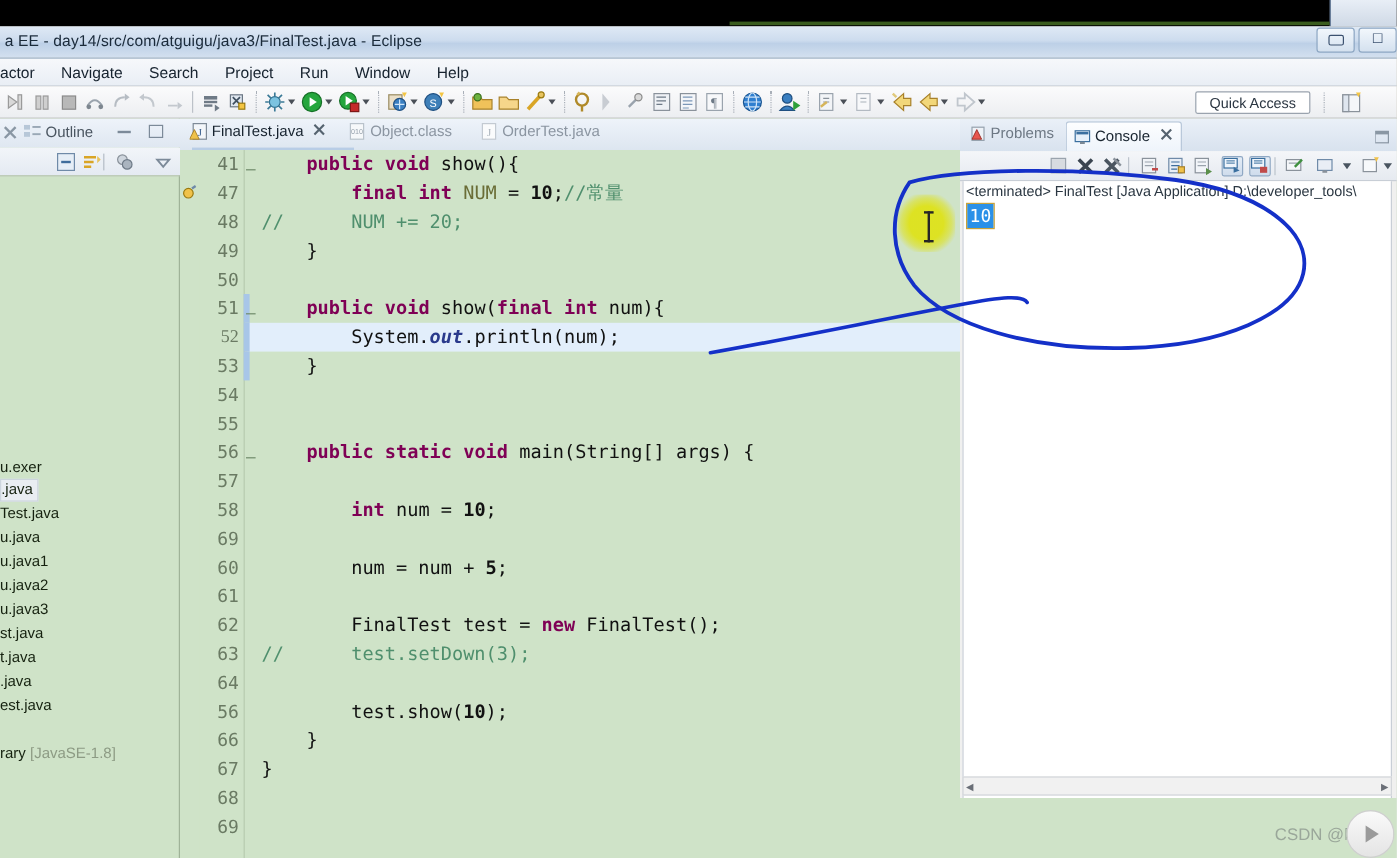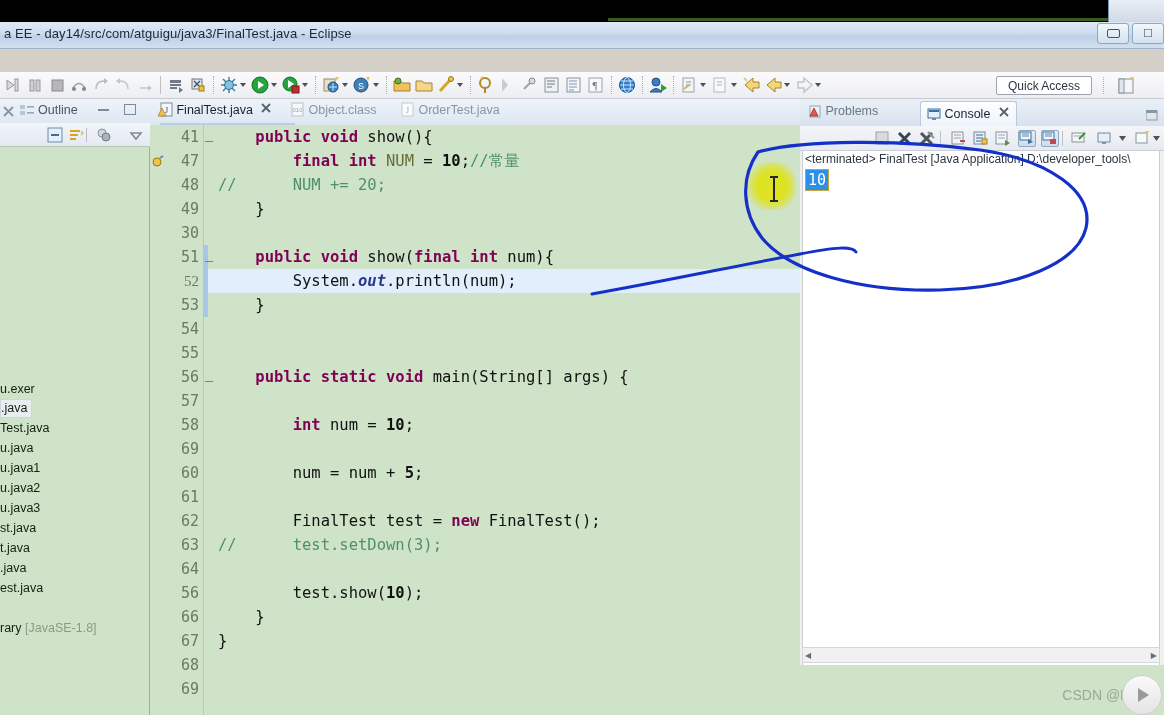--- a/index.html
+++ b/index.html
@@ -211,21 +211,21 @@
     position: absolute; left: 0; top: 0; width: 364px; height: 27px;
     background: linear-gradient(to bottom,#eaf0f8,#d8e2ee);
   }
   .ctab { position: absolute; top: 4px; height: 20px; font-size: 12.5px; white-space: nowrap; }
   .ctab.inactive { color: #6d7884; }
   .ctab.active {
     color: #18242f;
     background: linear-gradient(to bottom,#fdfeff,#eef4fb);
     border: 1px solid #b9c8da; border-bottom: none;
     border-radius: 3px 3px 0 0;
-    top: 2px; height: 25px; line-height: 22px; padding: 0 6px; margin-left: 32px;
+    top: 2px; height: 25px; line-height: 22px; padding: 0 6px;
   }
   .ctab-min {
     position: absolute; right: 6px; top: 8px; width: 12px; height: 11px;
   }
   .console-toolbar {
     position: absolute; left: 0; top: 27px; width: 364px; height: 25px;
     background: linear-gradient(to bottom,#f4f6f9,#e6eaf0);
     border-bottom: 1px solid #c8ced6;
   }
   .ct-i { position: absolute; top: 4px; width: 18px; height: 17px; }
@@ -310,20 +310,29 @@
     <div class="win-btns">
       <div class="win-btn">
         <div class="glyph-restore"></div>
       </div>
       <div class="win-btn">
         <div class="glyph-close">☐</div>
       </div>
     </div>
   </div>
 
+  <div class="menubar">
+    <div class="menu-item clipped">actor</div>
+    <div class="menu-item">Navigate</div>
+    <div class="menu-item">Search</div>
+    <div class="menu-item">Project</div>
+    <div class="menu-item">Run</div>
+    <div class="menu-item">Window</div>
+    <div class="menu-item">Help</div>
+  </div>
 
   <div class="toolbar">
 
     <div class="tb-icon">
       <svg width="18" height="18">
           <polygon points="3,4 3,14 10,9" fill="#d8d8d8" stroke="#9a9a9a"></polygon>
           <rect x="11" y="3" width="3" height="12" fill="#d8d8d8" stroke="#9a9a9a"></rect>
         </svg>
     </div>
     <div class="tb-icon">
@@ -633,21 +642,21 @@
         <div class="etab-underline"></div>
       </div>
 
       <div class="code-wrap">
         <div class="marker-col"></div>
         <div class="gutter">
             <div class="ln" style="padding-right: 4px;">41</div>
             <div class="ln" style="padding-right: 4px;">47</div>
             <div class="ln" style="padding-right: 4px;">48</div>
             <div class="ln" style="padding-right: 4px;">49</div>
-            <div class="ln" style="padding-right: 4px;">30</div>
+            <div class="ln" style="padding-right: 4px;">50</div>
             <div class="ln" style="padding-right: 4px;">51</div>
             <div class="ln" style="padding-right: 4px; font-family: Liberation Serif, serif;">52</div>
             <div class="ln" style="padding-right: 4px;">53</div>
             <div class="ln" style="padding-right: 4px;">54</div>
             <div class="ln" style="padding-right: 4px;">55</div>
             <div class="ln" style="padding-right: 4px;">56</div>
             <div class="ln" style="padding-right: 4px;">57</div>
             <div class="ln" style="padding-right: 4px;">58</div>
             <div class="ln" style="padding-right: 4px;">69</div>
             <div class="ln" style="padding-right: 4px;">60</div>

